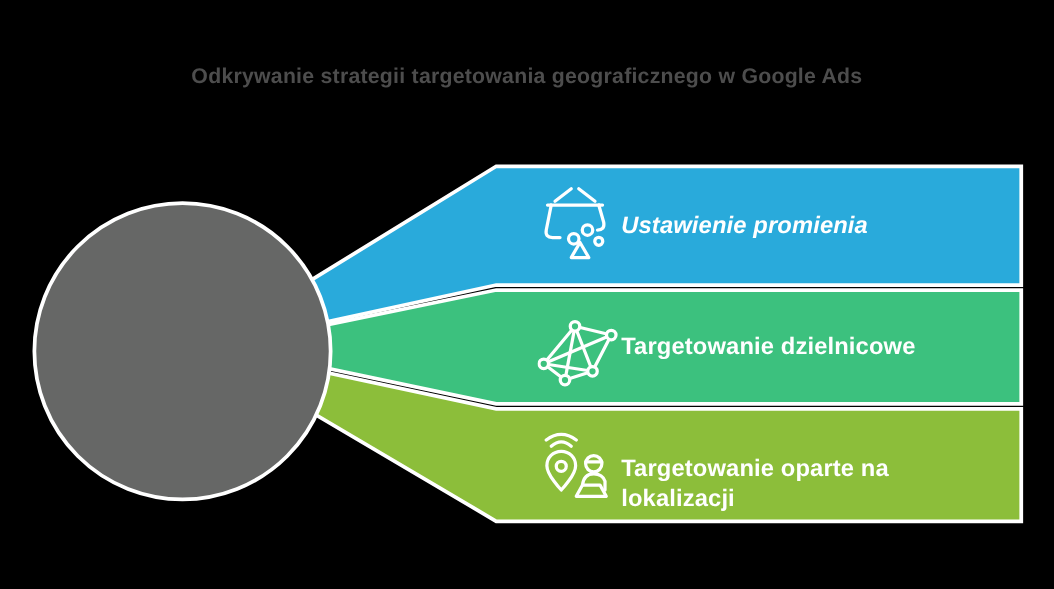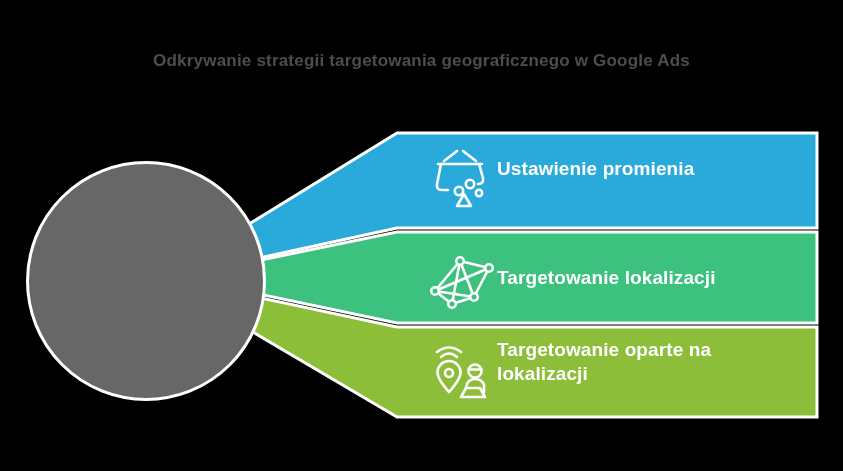--- a/index.html
+++ b/index.html
@@ -16,23 +16,23 @@
   .diagram circle{stroke:#fff;stroke-width:3;}
   .center-label{
     position:absolute;left:36px;top:251px;width:220px;text-align:center;
     font-size:20px;font-weight:700;color:#fff;line-height:25px;white-space:pre-line;
   }
   .branch-label{
     position:absolute;left:497px;transform:translateY(-50%);
     color:#fff;font-size:19px;font-weight:700;line-height:24px;
     white-space:pre-line;letter-spacing:0.1px;
   }
-  .label-1{top:169px;}
+  .label-1{top:181px;font-style:italic;}
   .label-2{top:278px;}
-  .label-3{top:362px;}
+  .label-3{top:388px;}
   .icon{position:absolute;}
   .icon-1{left:428px;top:148px;}
   .icon-2{left:430px;top:254px;}
   .icon-3{left:430px;top:344px;}
   .icon path,.icon circle,.icon line{
     stroke:#fff;stroke-width:2.6;stroke-linecap:round;stroke-linejoin:round;
   }
 </style>
 </head>
 <body>
@@ -71,21 +71,21 @@
     <line x1="5" y1="37" x2="44" y2="43"></line>
     <line x1="5" y1="37" x2="59" y2="14"></line>
     <line x1="22" y1="50" x2="44" y2="43"></line>
     <line x1="44" y1="43" x2="59" y2="14"></line>
     <circle cx="30" cy="7" r="3.8" fill="#3cc17e"></circle>
     <circle cx="5" cy="37" r="3.8" fill="#3cc17e"></circle>
     <circle cx="22" cy="50" r="3.8" fill="#3cc17e"></circle>
     <circle cx="44" cy="43" r="3.8" fill="#3cc17e"></circle>
     <circle cx="59" cy="14" r="3.8" fill="#3cc17e"></circle>
   </svg>
-  <div class="branch-label label-2">Targetowanie lokalizacji</div>
+  <div class="branch-label label-2">Targetowanie dzielnicowe</div>
 
   <svg class="icon icon-3" width="64" height="64" viewBox="0 0 64 64">
     <path fill="none" d="M11 13 Q19 6 27 13"></path>
     <path fill="none" d="M7 8 Q19 -1 31 8"></path>
     <path fill="none" d="M19 17 C12.5 17 7.5 22 7.5 28.5 C7.5 36 19 48 19 48 C19 48 30.5 36 30.5 28.5 C30.5 22 25.5 17 19 17 Z"></path>
     <circle fill="none" cx="19" cy="29" r="4"></circle>
     <circle fill="none" cx="45" cy="27" r="6.5"></circle>
     <path fill="none" d="M38.5 25.5 L51.5 25.5"></path>
     <path fill="none" d="M36 44 Q37 35 45 35 Q52 35 54 41 L54 48"></path>
     <path fill="none" d="M31 53 L36 44 L50 44 L55 53 Z"></path>

